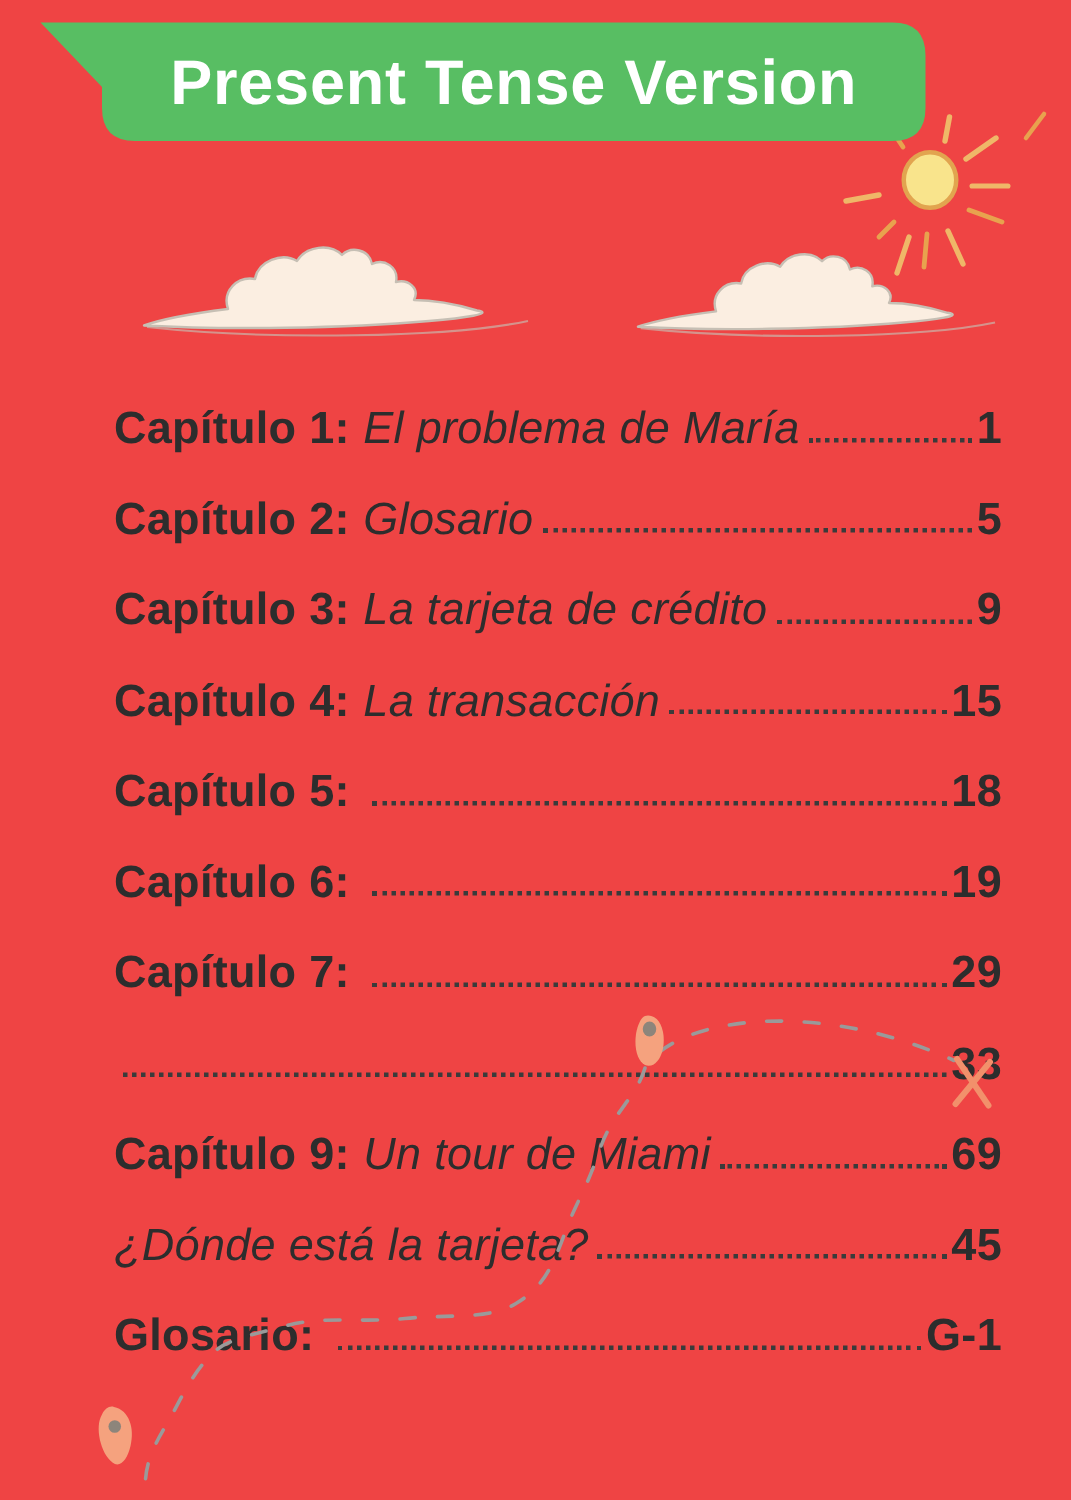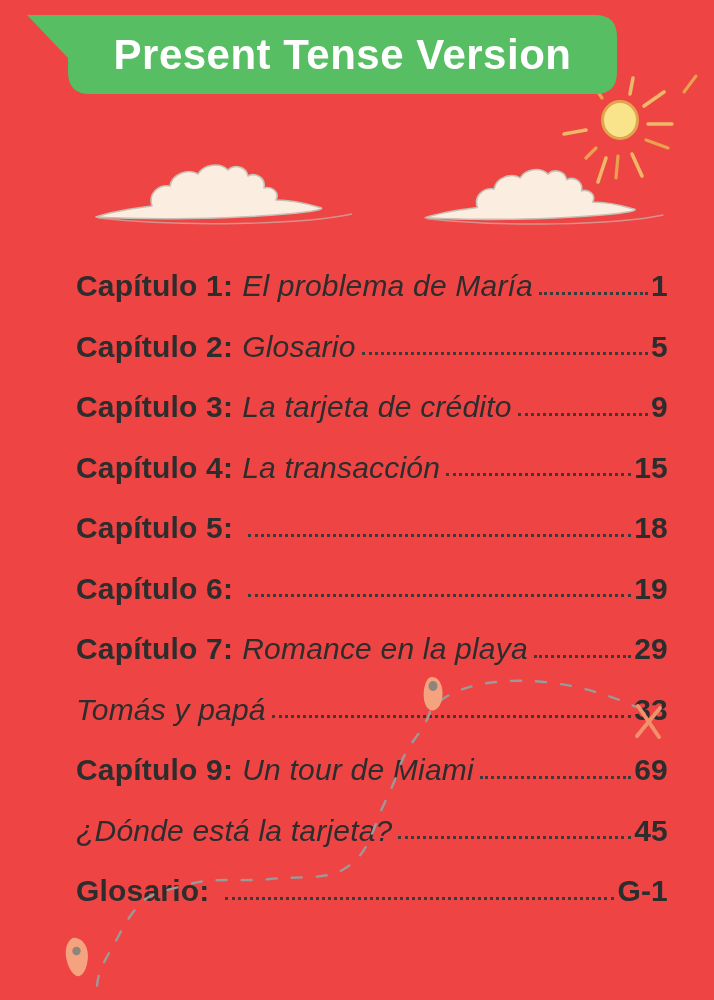--- a/index.html
+++ b/index.html
@@ -114,26 +114,24 @@
       <span class="toc-leader"></span>
       <span class="toc-page">18</span>
     </div>
     <div class="toc-row">
       <span class="toc-chapter">Capítulo 6:</span>
       <span class="toc-leader"></span>
       <span class="toc-page">19</span>
     </div>
     <div class="toc-row">
       <span class="toc-chapter">Capítulo 7:</span>
-      <span class="toc-title">Romance en la playa</span>
       <span class="toc-leader"></span>
       <span class="toc-page">29</span>
     </div>
     <div class="toc-row">
-      <span class="toc-title">Tomás y papá</span>
       <span class="toc-leader"></span>
       <span class="toc-page">33</span>
     </div>
     <div class="toc-row">
       <span class="toc-chapter">Capítulo 9:</span>
       <span class="toc-title">Un tour de Miami</span>
       <span class="toc-leader"></span>
       <span class="toc-page">69</span>
     </div>
     <div class="toc-row">

